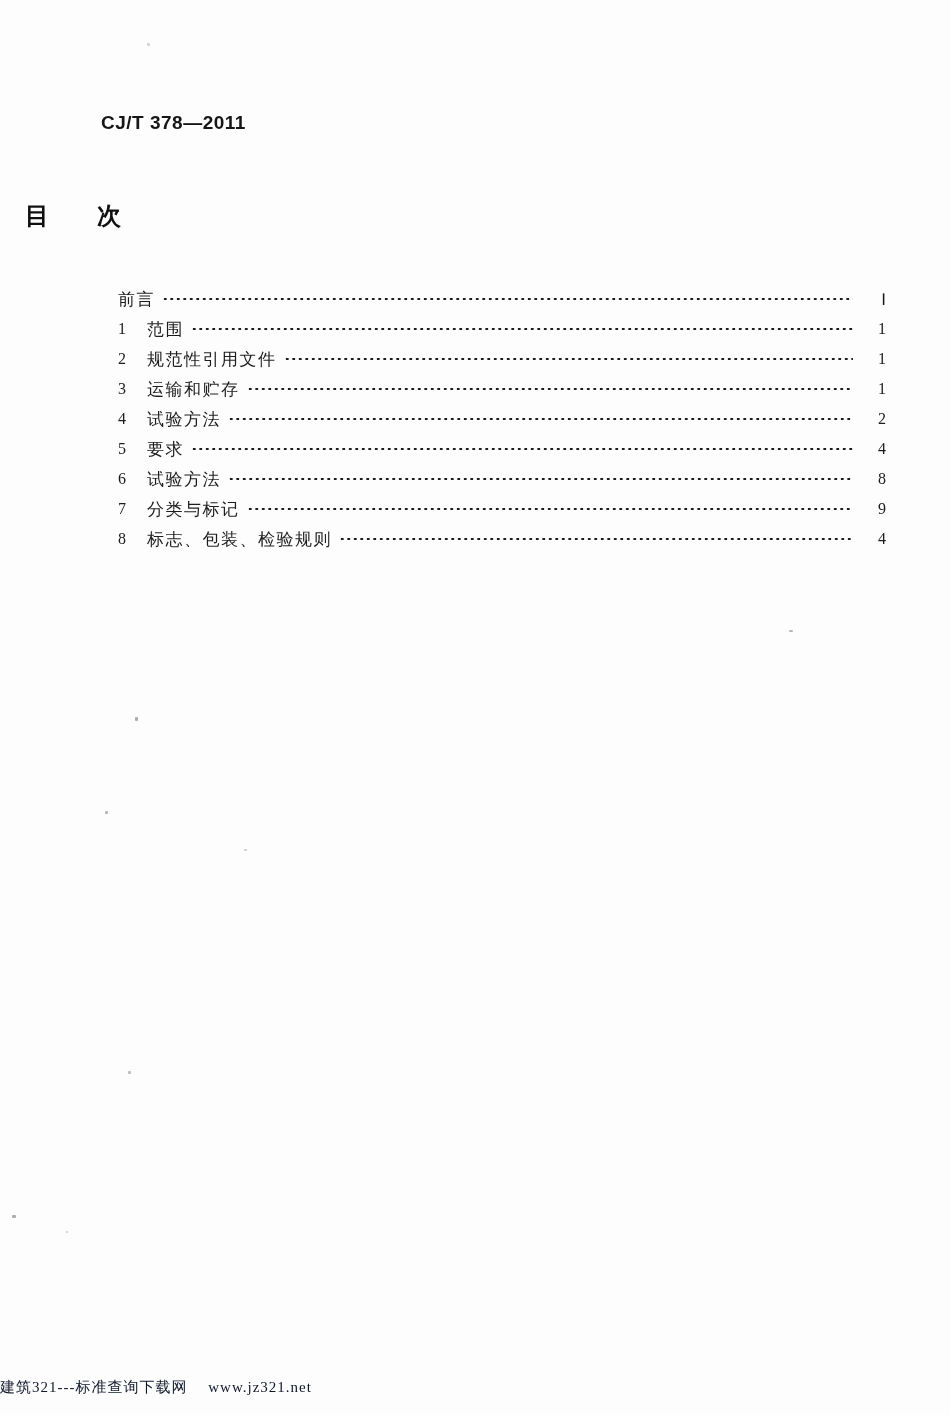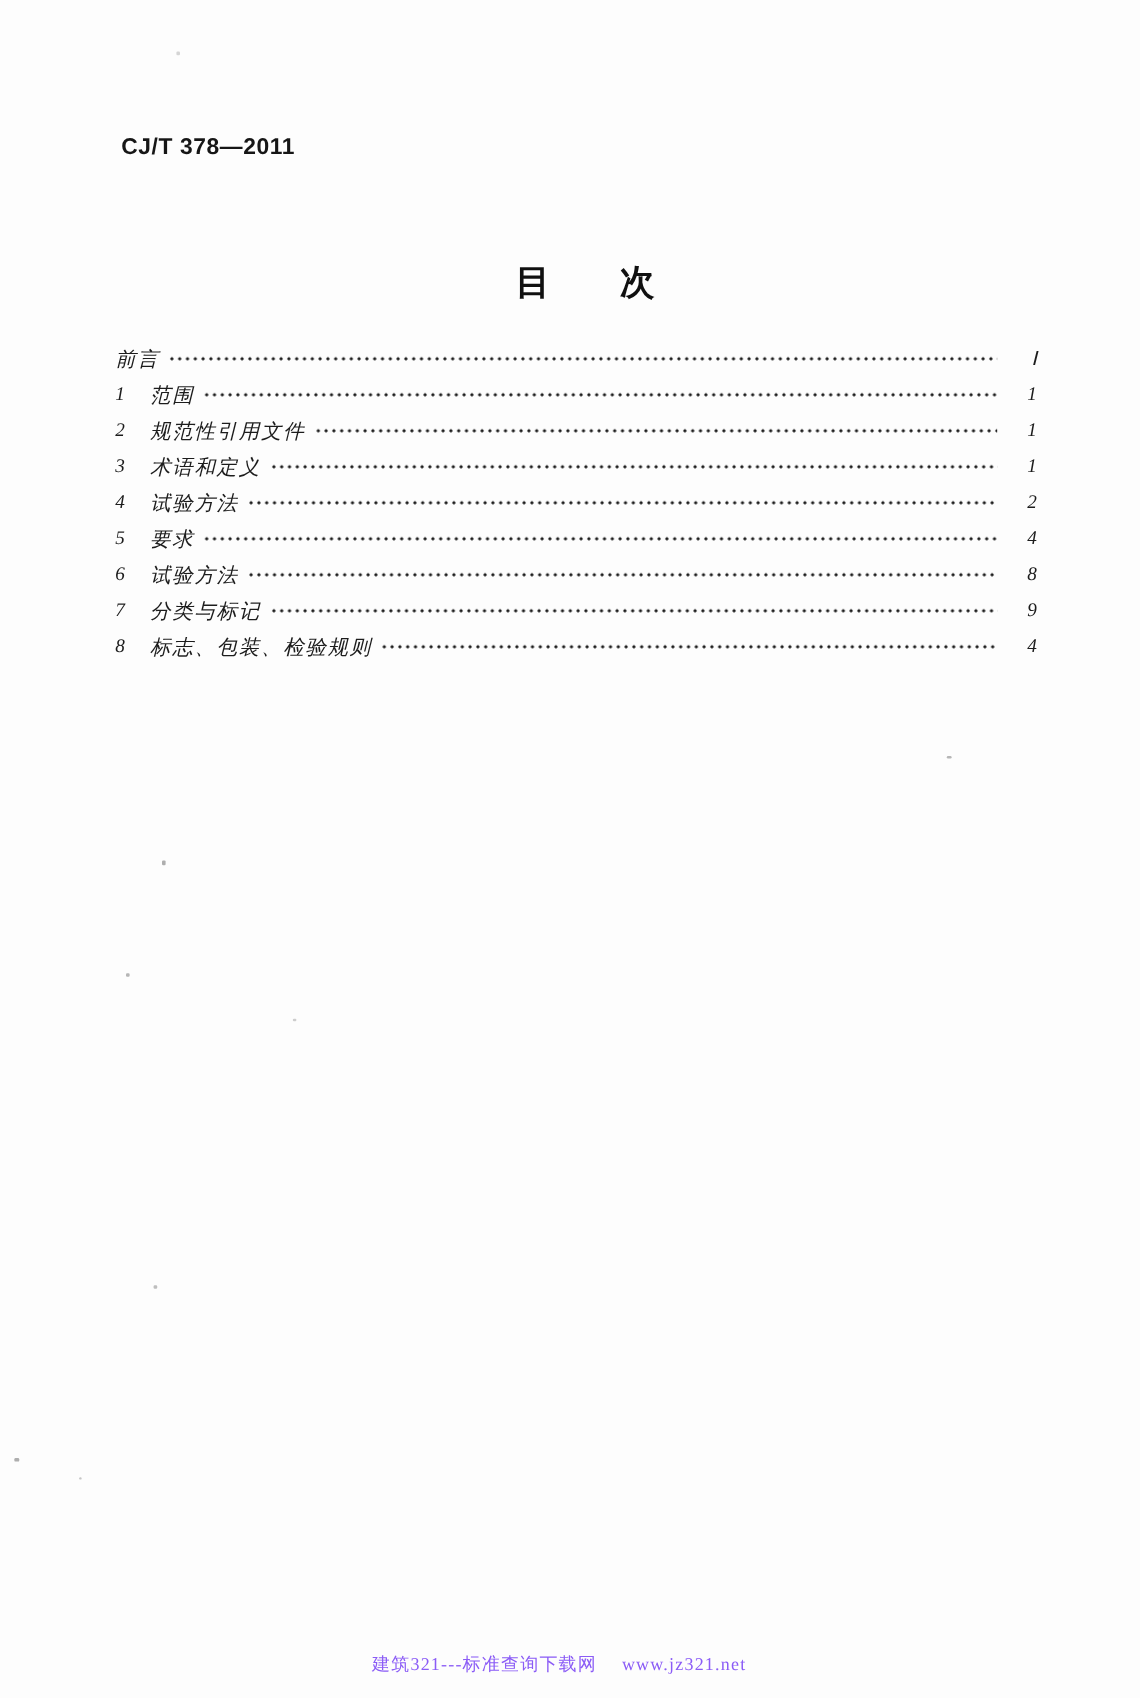--- a/index.html
+++ b/index.html
@@ -20,34 +20,33 @@
     left: 101px; top: 112px;
     font-family: "Liberation Sans", sans-serif;
     font-weight: bold;
     font-size: 19px;
     letter-spacing: 0.5px;
     color: #161616;
     white-space: pre;
   }
   .title {
     position: absolute;
-    left: 25px; top: 216px;
+    left: 25px; top: 200px;
     width: 925px;
-    text-align: center;
+    text-align: left;
     font-family: "Liberation Sans", sans-serif;
     font-weight: bold;
-    font-size: 29px;
+    font-size: 24px;
     color: #101010;
     white-space: pre;
   }
   .toc {
     position: absolute;
-    left: 96px; top: 284px;
+    left: 118px; top: 284px;
     width: 768px;
-    font-style: italic;
   }
   .toc-row {
     display: flex;
     align-items: center;
     height: 30px;
     font-size: 17px;
     color: #1c1c1c;
   }
   .toc-num {
     flex: none;
@@ -72,24 +71,24 @@
   .toc-page {
     flex: none;
     min-width: 26px;
     text-align: right;
     font-size: 16px;
   }
   .watermark {
     position: absolute;
     left: 0; top: 1378px;
     width: 932px;
-    text-align: center;
+    text-align: left;
     font-size: 15px;
     letter-spacing: 1px;
-    color: #8b5cf6;
+    color: #0f172a;
     white-space: pre;
   }
   .speck {
     position: absolute;
     background: #5f5f5f;
     border-radius: 1px;
   }
 </style>
 </head>
 <body>
@@ -117,21 +116,21 @@
 
   <div class="toc-row">
     <span class="toc-num">2</span>
     <span class="toc-label">规范性引用文件</span>
     <span class="leader"></span>
     <span class="toc-page">1</span>
   </div>
 
   <div class="toc-row">
     <span class="toc-num">3</span>
-    <span class="toc-label">术语和定义</span>
+    <span class="toc-label">运输和贮存</span>
     <span class="leader"></span>
     <span class="toc-page">1</span>
   </div>
 
   <div class="toc-row">
     <span class="toc-num">4</span>
     <span class="toc-label">试验方法</span>
     <span class="leader"></span>
     <span class="toc-page">2</span>
   </div>

